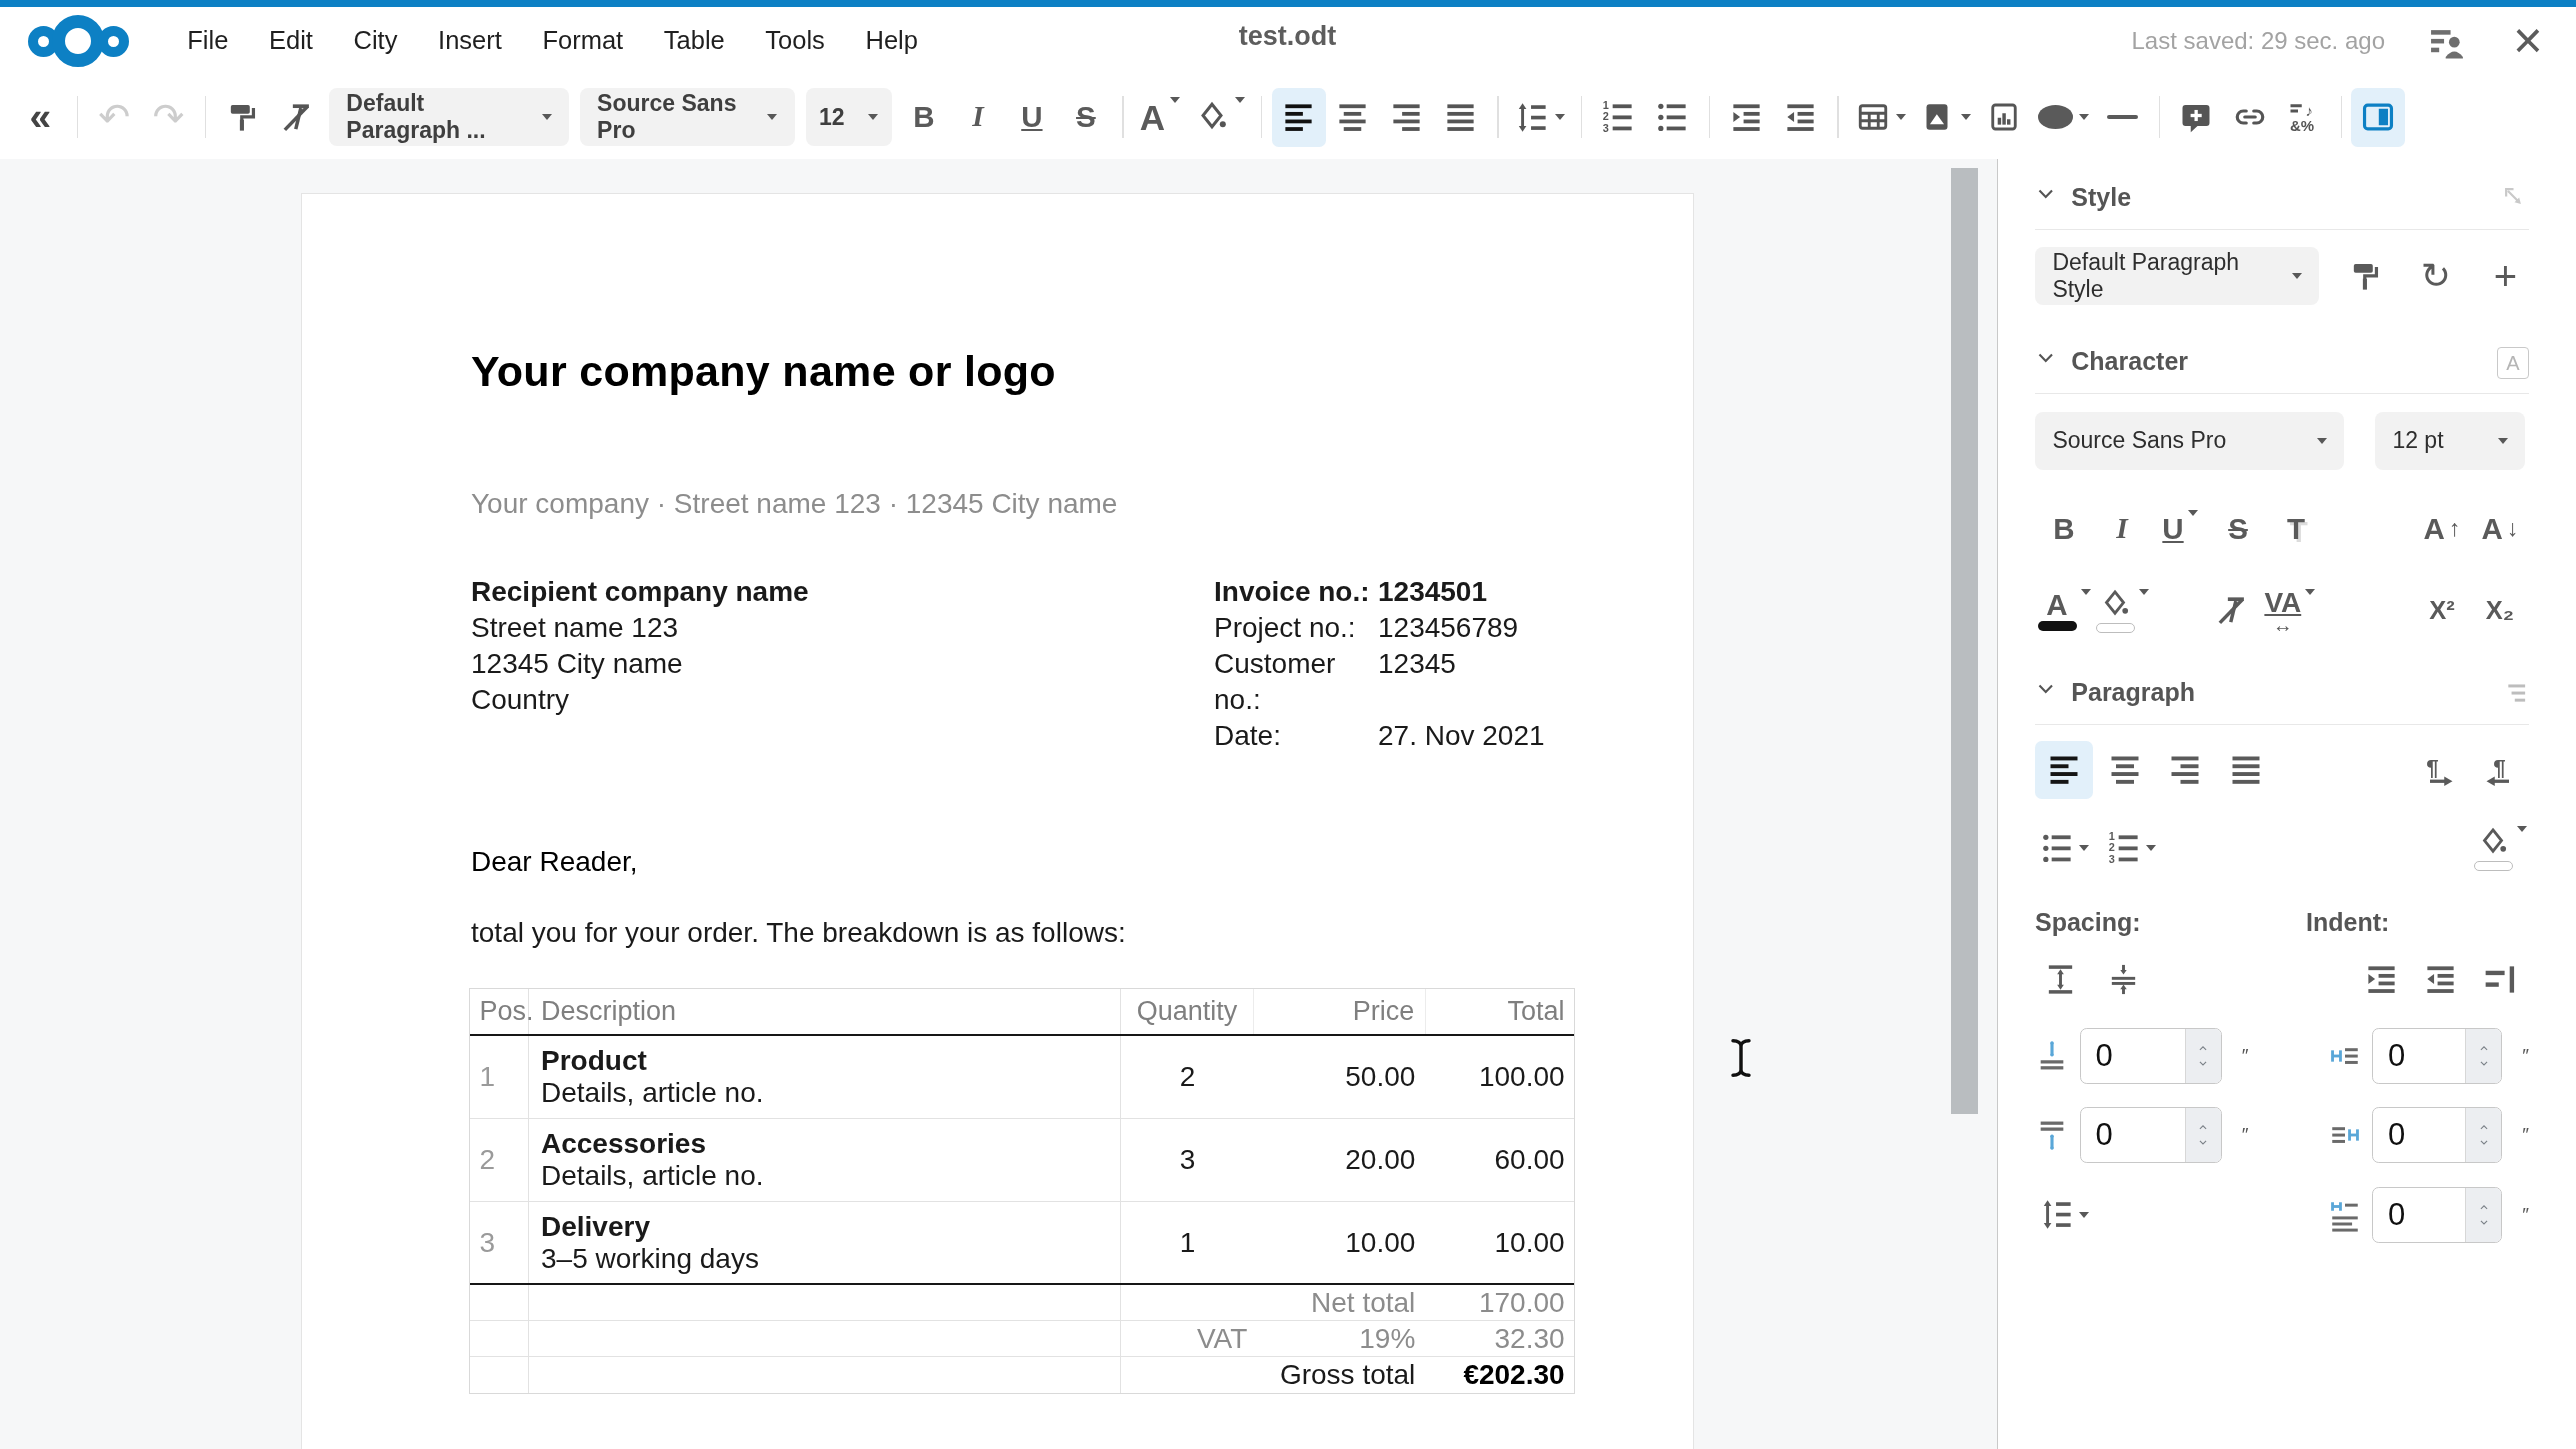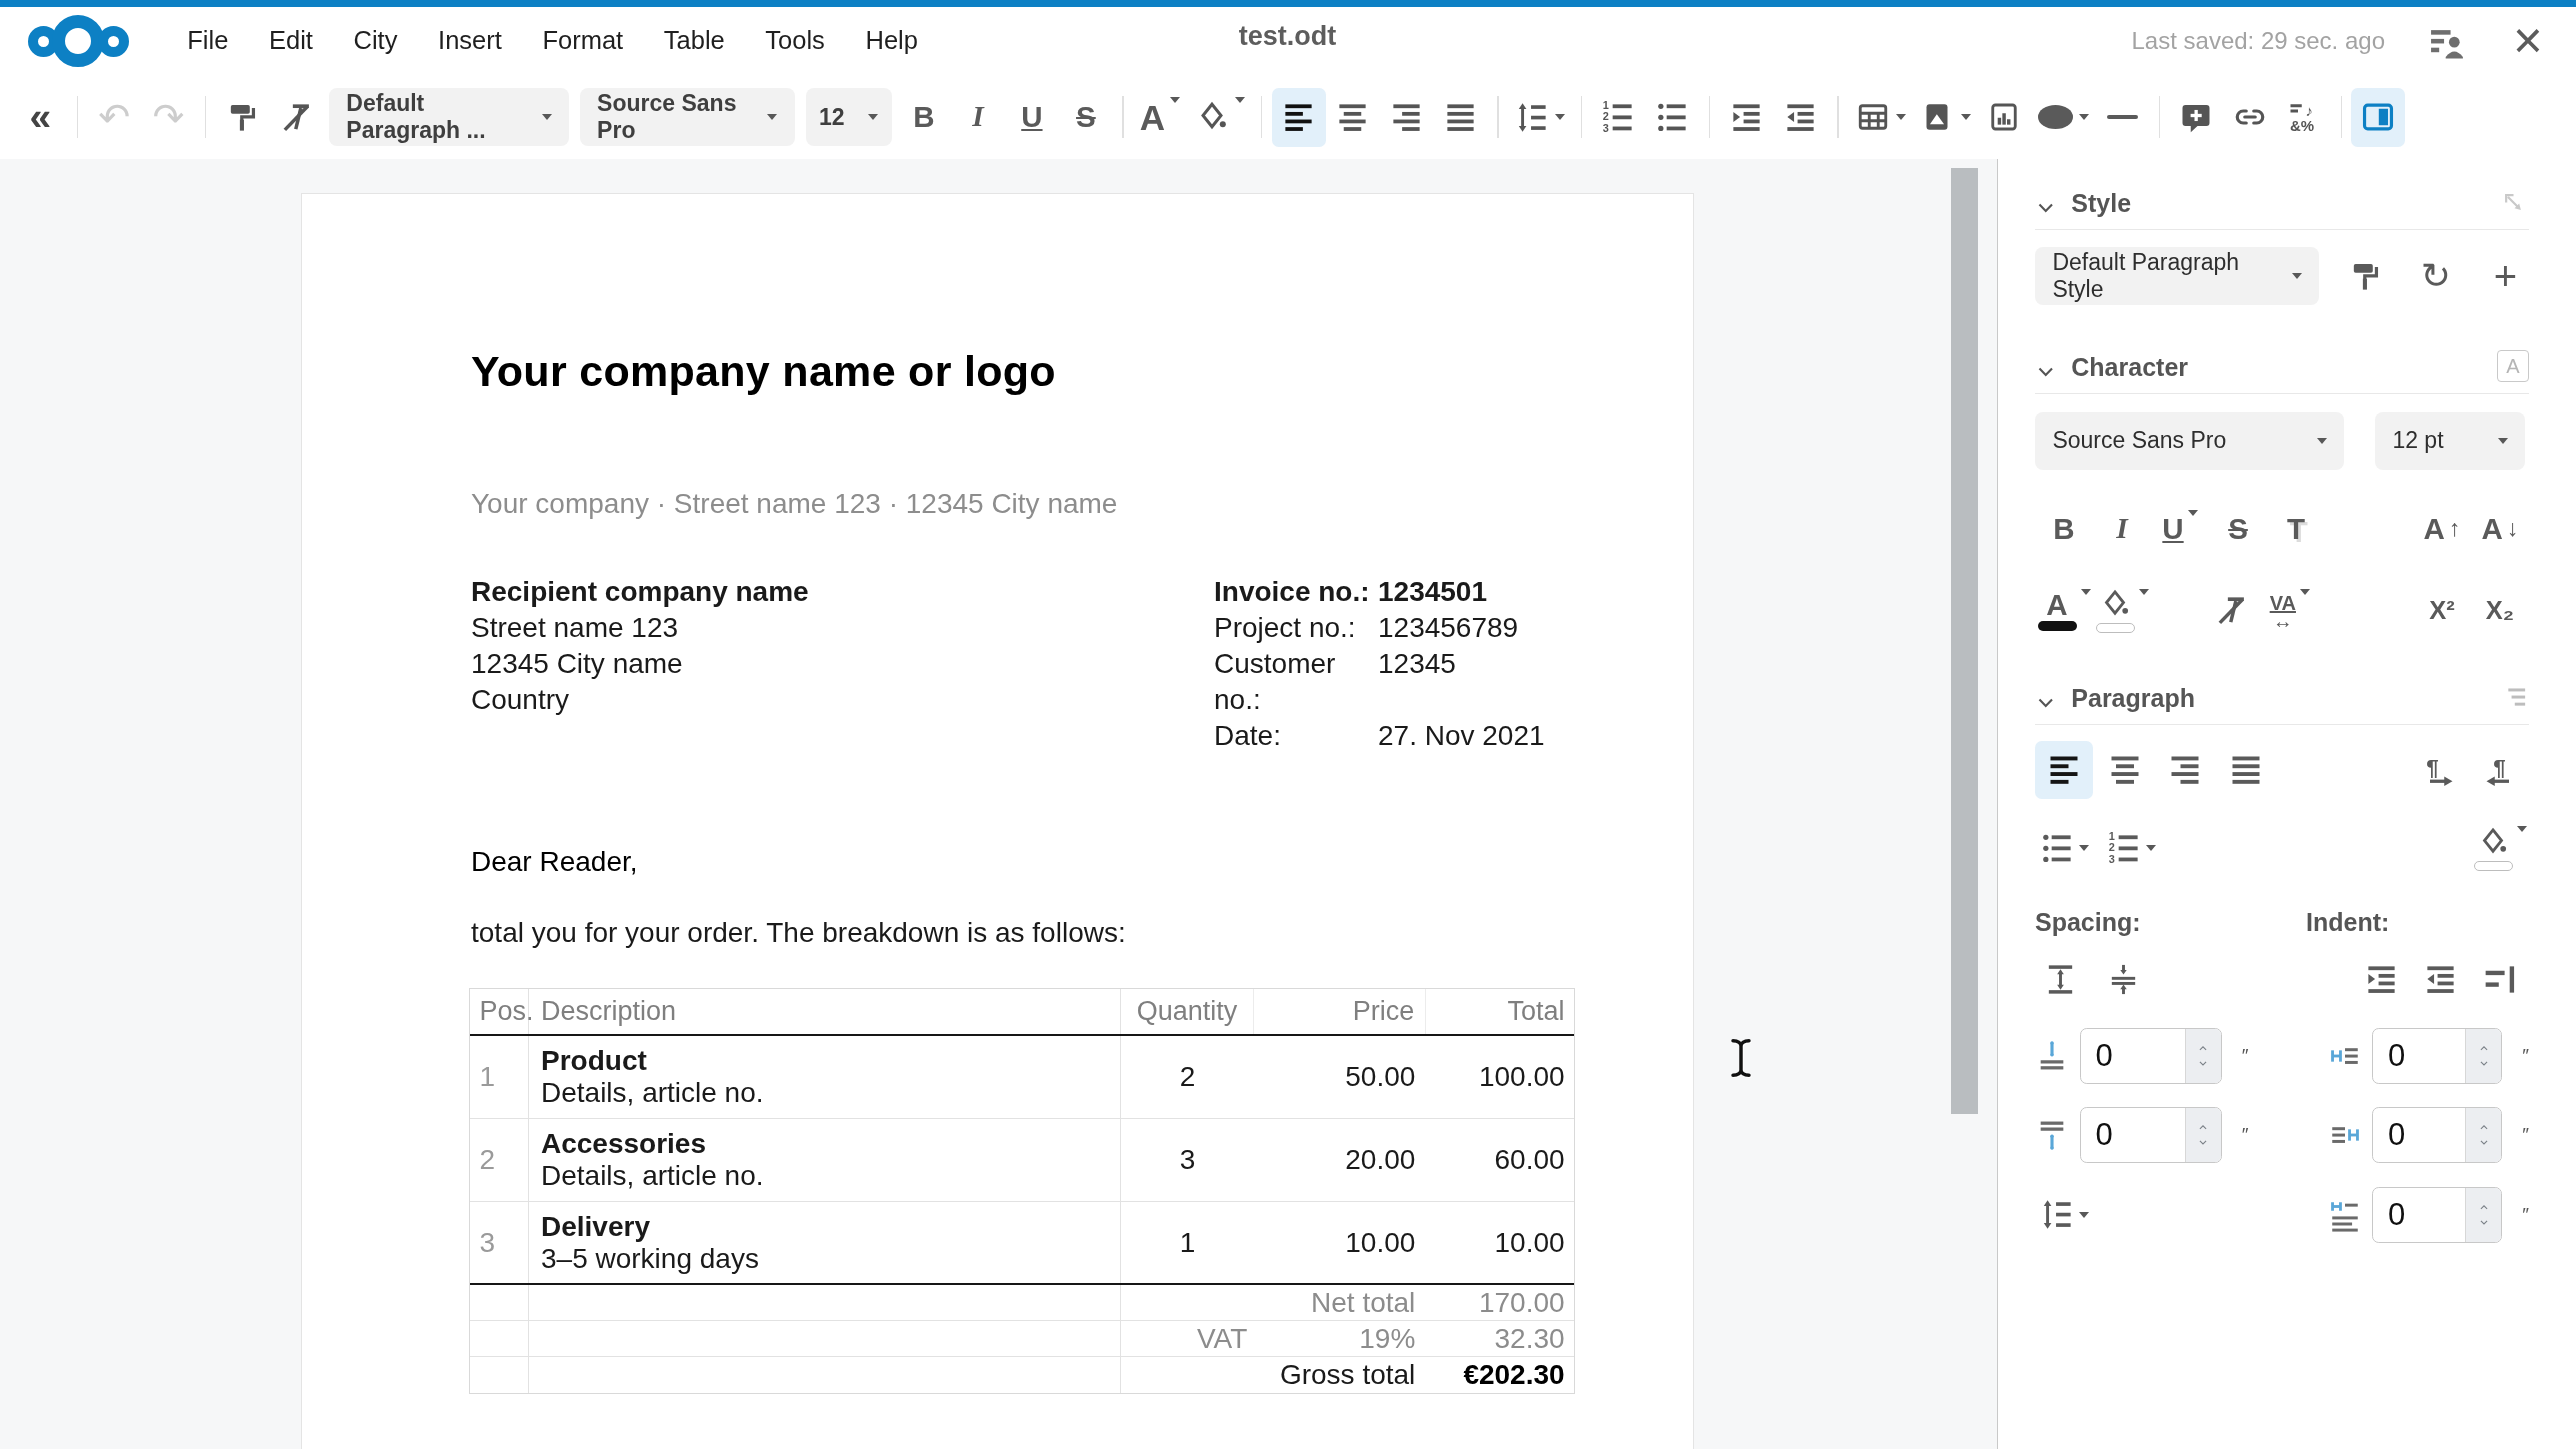--- a/index.html
+++ b/index.html
@@ -68,21 +68,21 @@
   .c-total{justify-content:flex-end;padding-right:9.4px}
   .head .c-qty{border-left:none}
   .iname{font-weight:bold}
   .gray{color:#8c8c8c}
   .boldblack{font-weight:bold;color:#000}
   
   #cursor{position:absolute;left:1725px;top:876px;filter:drop-shadow(1.3px 1.3px 0 rgba(255,255,255,.9))}
   
   #sidebar{position:absolute;left:1997px;top:159px;width:579px;height:1290px;background:#fff;border-left:1.3px solid #c9c9c9;
     padding:24px 47px 0 37px}
-  .sb-head{display:flex;align-items:flex-end;gap:14.8px;height:35px}
+  .sb-head{display:flex;align-items:flex-start;gap:14.8px;height:35px}
   .sb-title{font-size:25px;font-weight:bold;color:#555}
   .sb-head .spacer{flex:1}
   .sb-hr{height:1.3px;background:#e8e8e8;margin-top:10.7px}
   .sb-row{display:flex;align-items:center}
   .sb-pill{background:#f2f2f2;border-radius:8px;height:58px;display:flex;align-items:center;justify-content:space-between;
     font-size:23px;color:#2e2e2e;padding:0 17.4px}
   .sbtn{height:58px;min-width:58px;border-radius:6.7px;display:flex;align-items:center;justify-content:center;color:#5a5a5a;gap:4px}
   .sbtn.active{background:#e2f0fa;color:#151515}
   .colorbar{width:39px;height:10px;border-radius:5.4px}
   .stack{display:flex;flex-direction:column;align-items:center;gap:2px}
@@ -691,21 +691,21 @@
       <span class="caret sm" style="align-self:flex-start;margin-top:8px"></span>
     </div>
     <span class="spacer" style="flex:.55"></span>
     <div class="sbtn">
         <svg class="ic" width="35" height="35" viewBox="0 0 52 52">
           <use href="#clearfmt" fill="currentColor"></use>
         </svg>
       </div>
     <div class="sbtn">
       <span class="stack">
-          <span class="glyph" style="font-size:20px;text-decoration:underline">VA</span>
+          <span class="glyph" style="font-size:28px;text-decoration:underline">VA</span>
           <span style="font-size:20px;color:#5a5a5a;line-height:.6">↔</span>
         </span>
       <span class="caret sm" style="align-self:flex-start;margin-top:8px"></span>
     </div>
     <span class="spacer" style="flex:1"></span>
     <div class="sbtn">
         <span class="supsub">X²</span>
       </div>
     <div class="sbtn">
         <span class="supsub">X₂</span>

